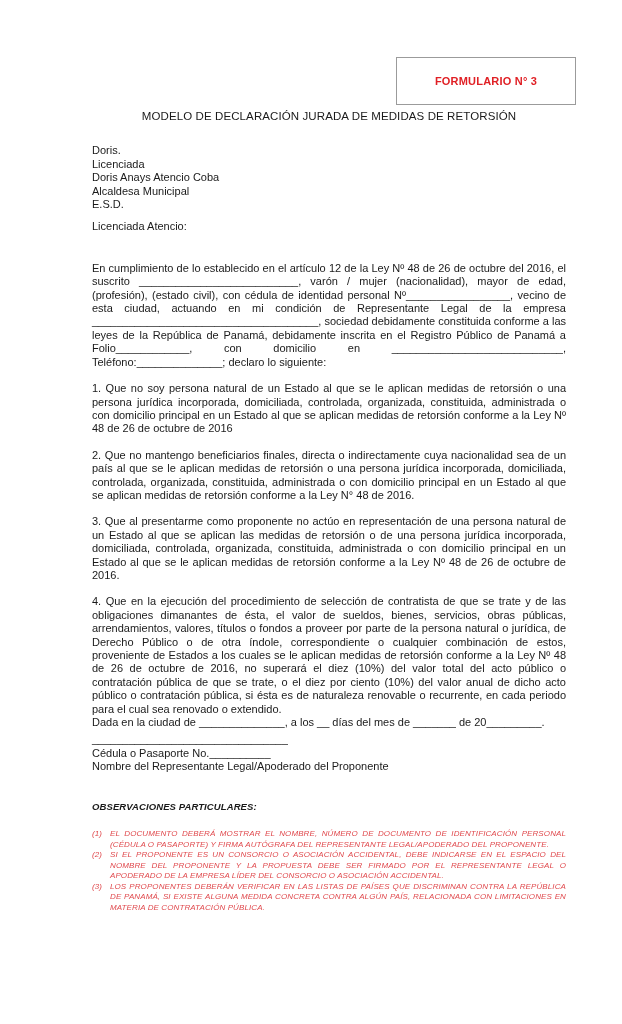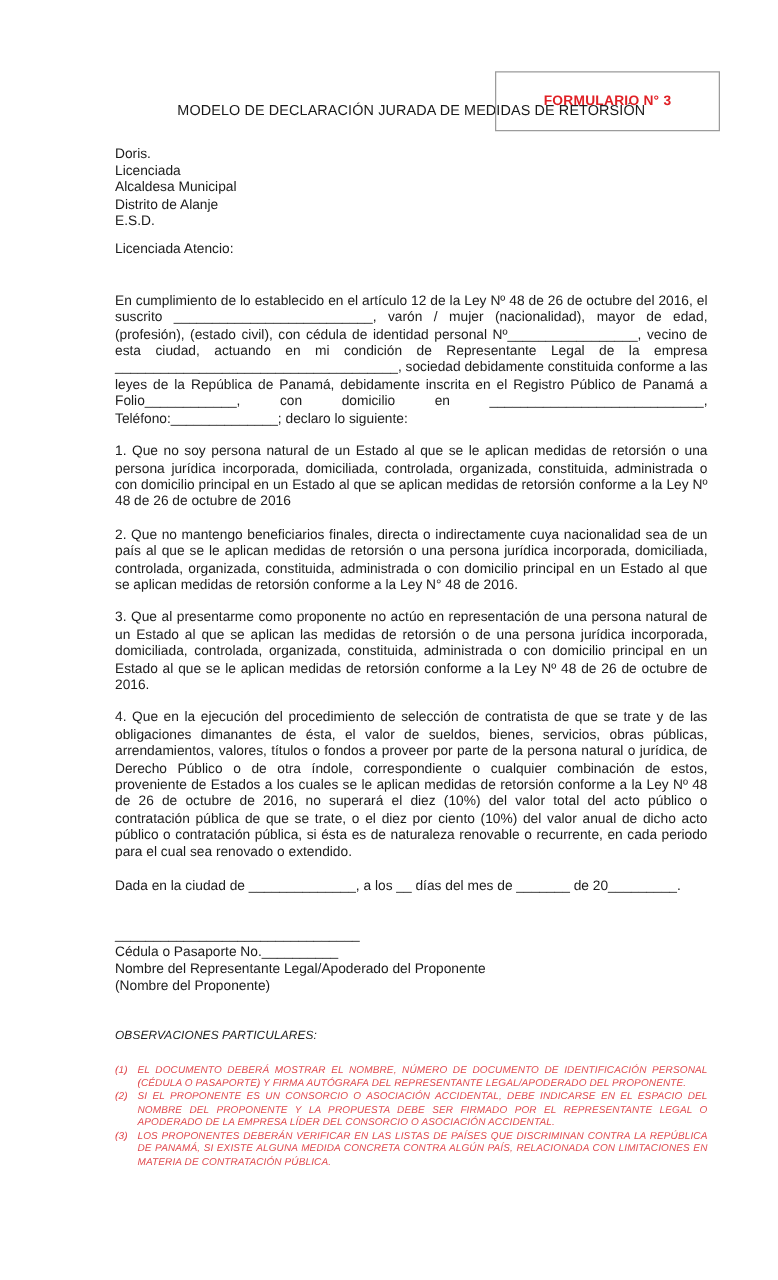--- a/index.html
+++ b/index.html
@@ -21,42 +21,42 @@
     position:absolute;left:396px;top:57px;width:180px;height:48px;
     border:1px solid var(--box-border);
     box-sizing:border-box;
     display:flex;align-items:center;justify-content:center;
   }
   .form-box .label{
     color:var(--form-red);
     font-weight:bold;font-size:11px;letter-spacing:.2px;
   }
   .content{
-    padding:83px 56px 0 92px;
+    padding:110px 56px 0 92px;
     font-size:11px;line-height:13.4px;
   }
   .title{
     margin:0;font-size:11.5px;font-weight:normal;
     text-align:center;letter-spacing:.1px;
     line-height:13.4px;
   }
   p{margin:0;}
   .date-line{margin-top:21px;}
   .recipient{}
   .recipient span{display:block;}
   .salutation{margin-top:9px;}
   .just{text-align:justify;}
   .intro{margin-top:28px;}
   .decl{margin-top:13px;}
-  .closing{margin-top:14px;}
-  .signature{margin-top:26px;}
+  .closing{}
+  .signature{margin-top:4px;}
   .signature div{display:block;}
   .obs-heading{
     margin-top:26px;
-    font-weight:normal;font-style:italic;
+    font-weight:bold;font-style:italic;
     font-size:9.5px;letter-spacing:.1px;
   }
   .notes{margin-top:16px;}
   .note{
     display:grid;grid-template-columns:18px 1fr;
     color:var(--note-red);
     font-style:italic;
     font-size:8px;line-height:10.5px;
     letter-spacing:.1px;
   }
@@ -73,41 +73,40 @@
   </div>
 
   <div class="content">
 
     <h1 class="title">MODELO DE DECLARACIÓN JURADA DE MEDIDAS DE RETORSIÓN</h1>
 
     <p class="date-line">Doris.</p>
 
     <div class="recipient">
       <span>Licenciada</span>
+      <span>Doris Anays Atencio Coba</span>
       <span>Alcaldesa Municipal</span>
-      <span>Distrito de Alanje</span>
       <span>E.S.D.</span>
     </div>
 
     <p class="salutation">Licenciada Atencio:</p>
 
     <p class="just intro">En cumplimiento de lo establecido en el artículo 12 de la Ley Nº 48 de 26 de octubre del 2016, el suscrito __________________________, varón / mujer (nacionalidad), mayor de edad, (profesión), (estado civil), con cédula de identidad personal Nº_________________, vecino de esta ciudad, actuando en mi condición de Representante Legal de la empresa _____________________________________, sociedad debidamente constituida conforme a las leyes de la República de Panamá, debidamente inscrita en el Registro Público de Panamá a Folio____________, con domicilio en ____________________________, Teléfono:______________; declaro lo siguiente:</p>
 
     <p class="just decl">1. Que no soy persona natural de un Estado al que se le aplican medidas de retorsión o una persona jurídica incorporada, domiciliada, controlada, organizada, constituida, administrada o con domicilio principal en un Estado al que se aplican medidas de retorsión conforme a la Ley Nº 48 de 26 de octubre de 2016</p>
     <p class="just decl">2. Que no mantengo beneficiarios finales, directa o indirectamente cuya nacionalidad sea de un país al que se le aplican medidas de retorsión o una persona jurídica incorporada, domiciliada, controlada, organizada, constituida, administrada o con domicilio principal en un Estado al que se aplican medidas de retorsión conforme a la Ley N° 48 de 2016.</p>
     <p class="just decl">3. Que al presentarme como proponente no actúo en representación de una persona natural de un Estado al que se aplican las medidas de retorsión o de una persona jurídica incorporada, domiciliada, controlada, organizada, constituida, administrada o con domicilio principal en un Estado al que se le aplican medidas de retorsión conforme a la Ley Nº 48 de 26 de octubre de 2016.</p>
     <p class="just decl">4. Que en la ejecución del procedimiento de selección de contratista de que se trate y de las obligaciones dimanantes de ésta, el valor de sueldos, bienes, servicios, obras públicas, arrendamientos, valores, títulos o fondos a proveer por parte de la persona natural o jurídica, de Derecho Público o de otra índole, correspondiente o cualquier combinación de estos, proveniente de Estados a los cuales se le aplican medidas de retorsión conforme a la Ley Nº 48 de 26 de octubre de 2016, no superará el diez (10%) del valor total del acto público o contratación pública de que se trate, o el diez por ciento (10%) del valor anual de dicho acto público o contratación pública, si ésta es de naturaleza renovable o recurrente, en cada periodo para el cual sea renovado o extendido.</p>
 
     <p class="closing">Dada en la ciudad de ______________, a los __ días del mes de _______ de 20_________.</p>
 
     <div class="signature">
       <div>________________________________</div>
       <div>Cédula o Pasaporte No.__________</div>
       <div>Nombre del Representante Legal/Apoderado del Proponente</div>
-      <div>(Nombre del Proponente)</div>
     </div>
 
     <p class="obs-heading">OBSERVACIONES PARTICULARES:</p>
 
     <div class="notes">
       <div class="note">
         <span class="num">(1)</span>
         <span class="txt">EL DOCUMENTO DEBERÁ MOSTRAR EL NOMBRE, NÚMERO DE DOCUMENTO DE IDENTIFICACIÓN PERSONAL (CÉDULA O PASAPORTE) Y FIRMA AUTÓGRAFA DEL REPRESENTANTE LEGAL/APODERADO DEL PROPONENTE.</span>
       </div>
       <div class="note">

